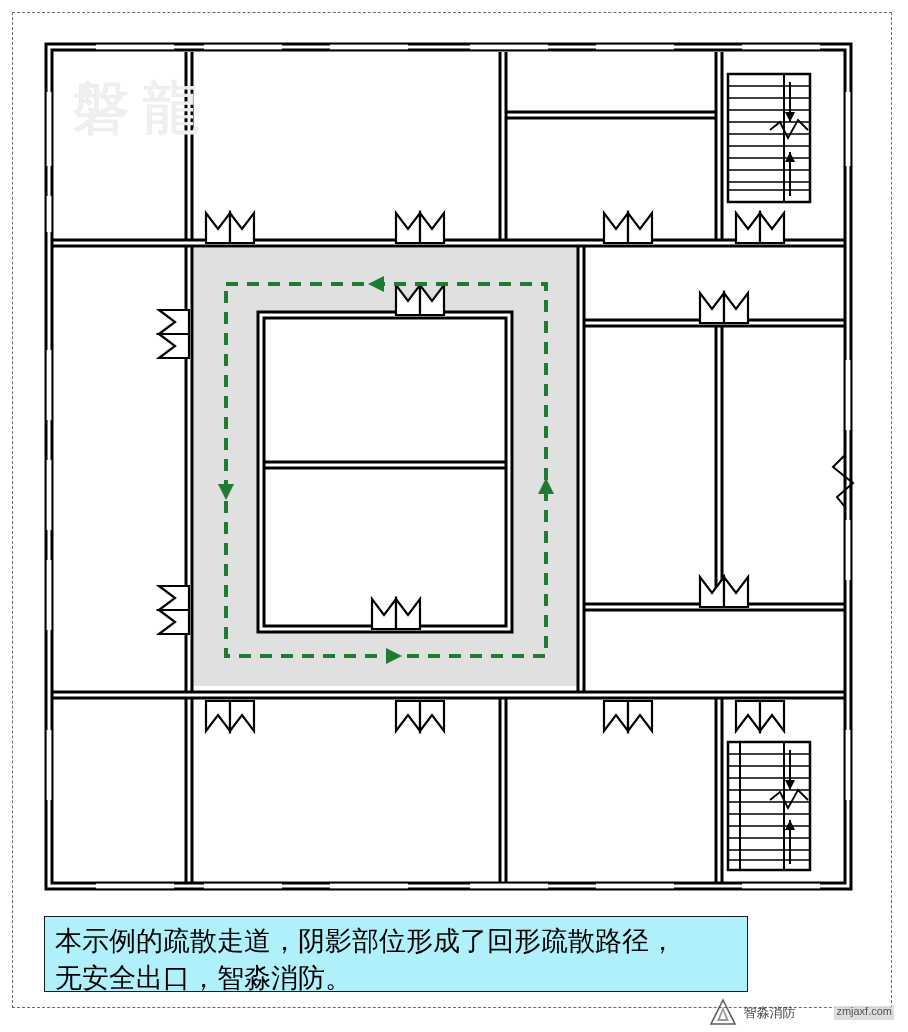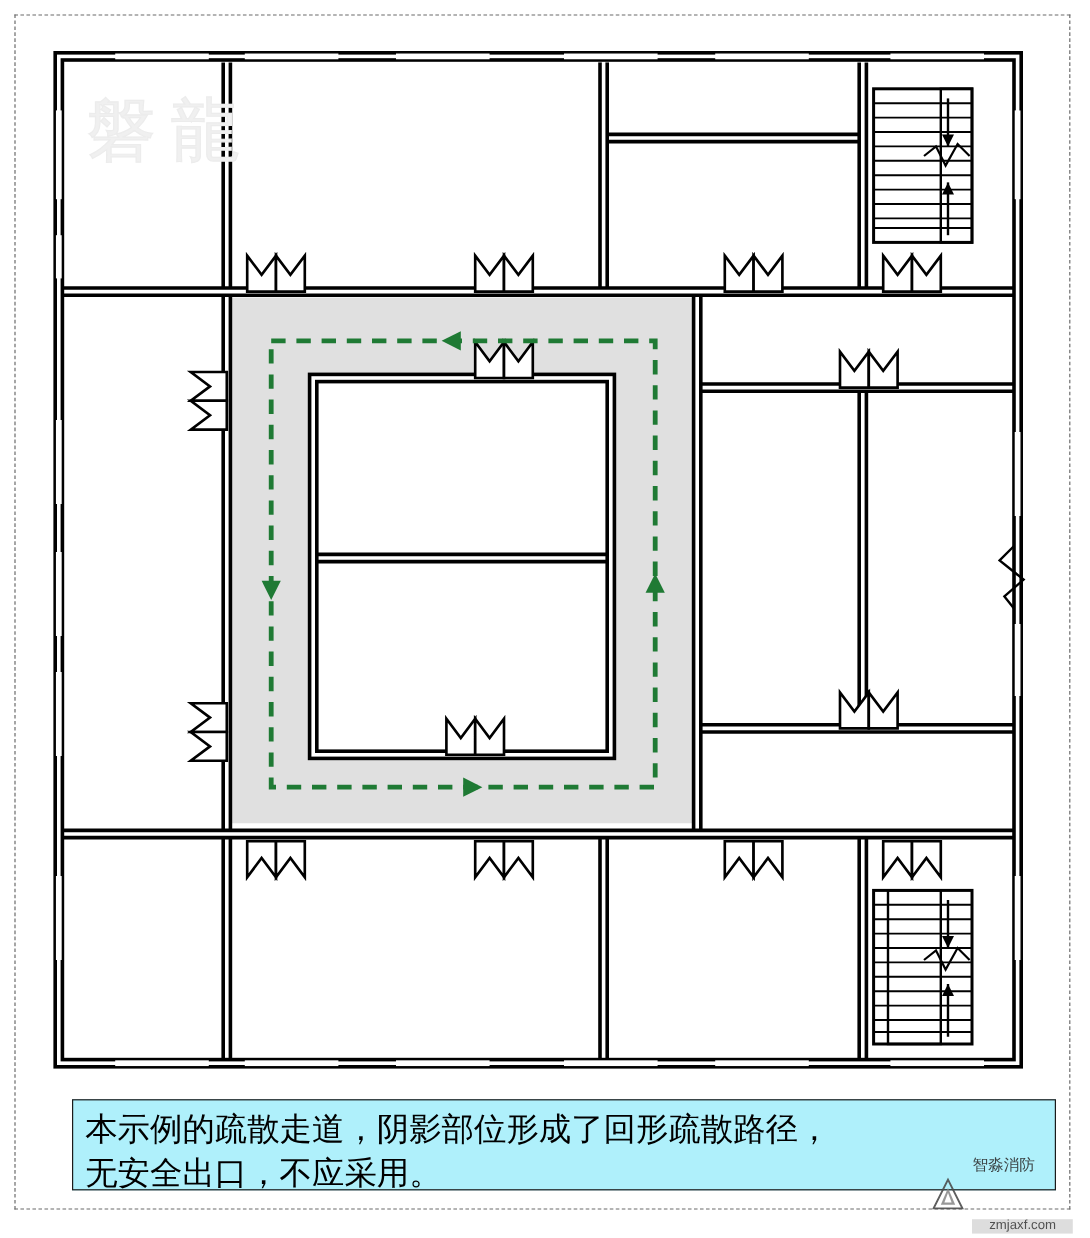--- a/index.html
+++ b/index.html
@@ -47,27 +47,26 @@
     color: #f0f0f0;
     letter-spacing: 12px;
     -webkit-text-stroke: 1px #ececec;
     user-select: none;
   }
   
   .caption-box {
     position: absolute;
     left: 44px;
     top: 916px;
-    width: 820px;
+    width: 704px;
     height: 76px;
     background: #aff0fb;
     border: 1px solid #1b1b1b;
     box-sizing: border-box;
     padding: 6px 10px 0 10px;
-    margin-left: 16px;
   }
   .caption-line {
     font-family: "Liberation Serif", serif;
     font-size: 27px;
     line-height: 37px;
     color: #000000;
     white-space: nowrap;
   }
   
   .site-mark {
@@ -79,35 +78,35 @@
     gap: 5px;
     opacity: 0.88;
   }
   .site-mark .mark-icon {
     width: 30px;
     height: 30px;
     position: relative;
   }
   .site-mark .mark-text {
     display: flex;
-    flex-direction: column;
+    flex-direction: row;
     line-height: 1.05;
     gap: 39px;
   }
   .site-mark .mark-title {
     font-size: 13px;
     color: #2b2b2b;
     font-family: "Liberation Sans", sans-serif;
   }
   .site-mark .mark-url {
     font-size: 11px;
     color: #3a3a3a;
     font-family: "Liberation Sans", sans-serif;
     background: #d9d9d9;
-    padding: 0 14px;
+    padding: 0 2px;
   }
 </style>
 </head>
 <body>
 
 <div id="page">
 
   <div class="sheet-border"></div>
 
   <svg class="plan-svg" width="908" height="1032" viewBox="0 0 908 1032">
@@ -323,21 +322,21 @@
       <path d="M 402 656 l -16 -8 l 0 16 z"></path>
 
       <path d="M 546 478 l -8 16 l 16 0 z"></path>
     </g>
   </svg>
 
   <div class="watermark">磐龍</div>
 
   <div class="caption-box">
     <div class="caption-line">本示例的疏散走道，阴影部位形成了回形疏散路径，</div>
-    <div class="caption-line">无安全出口，不应采用。</div>
+    <div class="caption-line">无安全出口，智淼消防。</div>
   </div>
 
   <div class="site-mark">
     <span class="mark-icon">
       <svg width="30" height="30" viewBox="0 0 30 30">
         <path d="M15 2 L27 26 L3 26 Z" fill="none" stroke="#4a4a4a" stroke-width="1.6"></path>
         <path d="M15 9 L21 23 L9 23 Z" fill="#8a8a8a"></path>
         <path d="M15 13 L18 21 L12 21 Z" fill="#ffffff"></path>
       </svg>
     </span>

